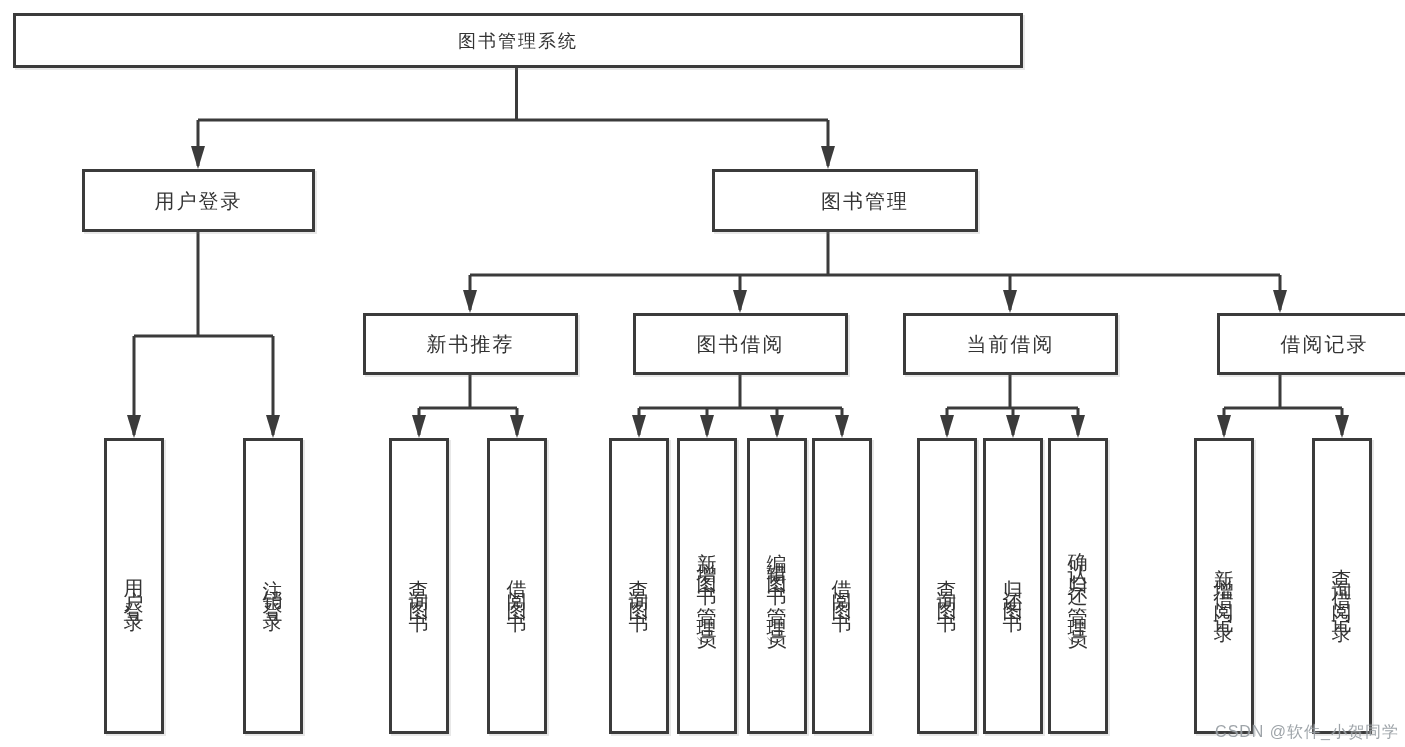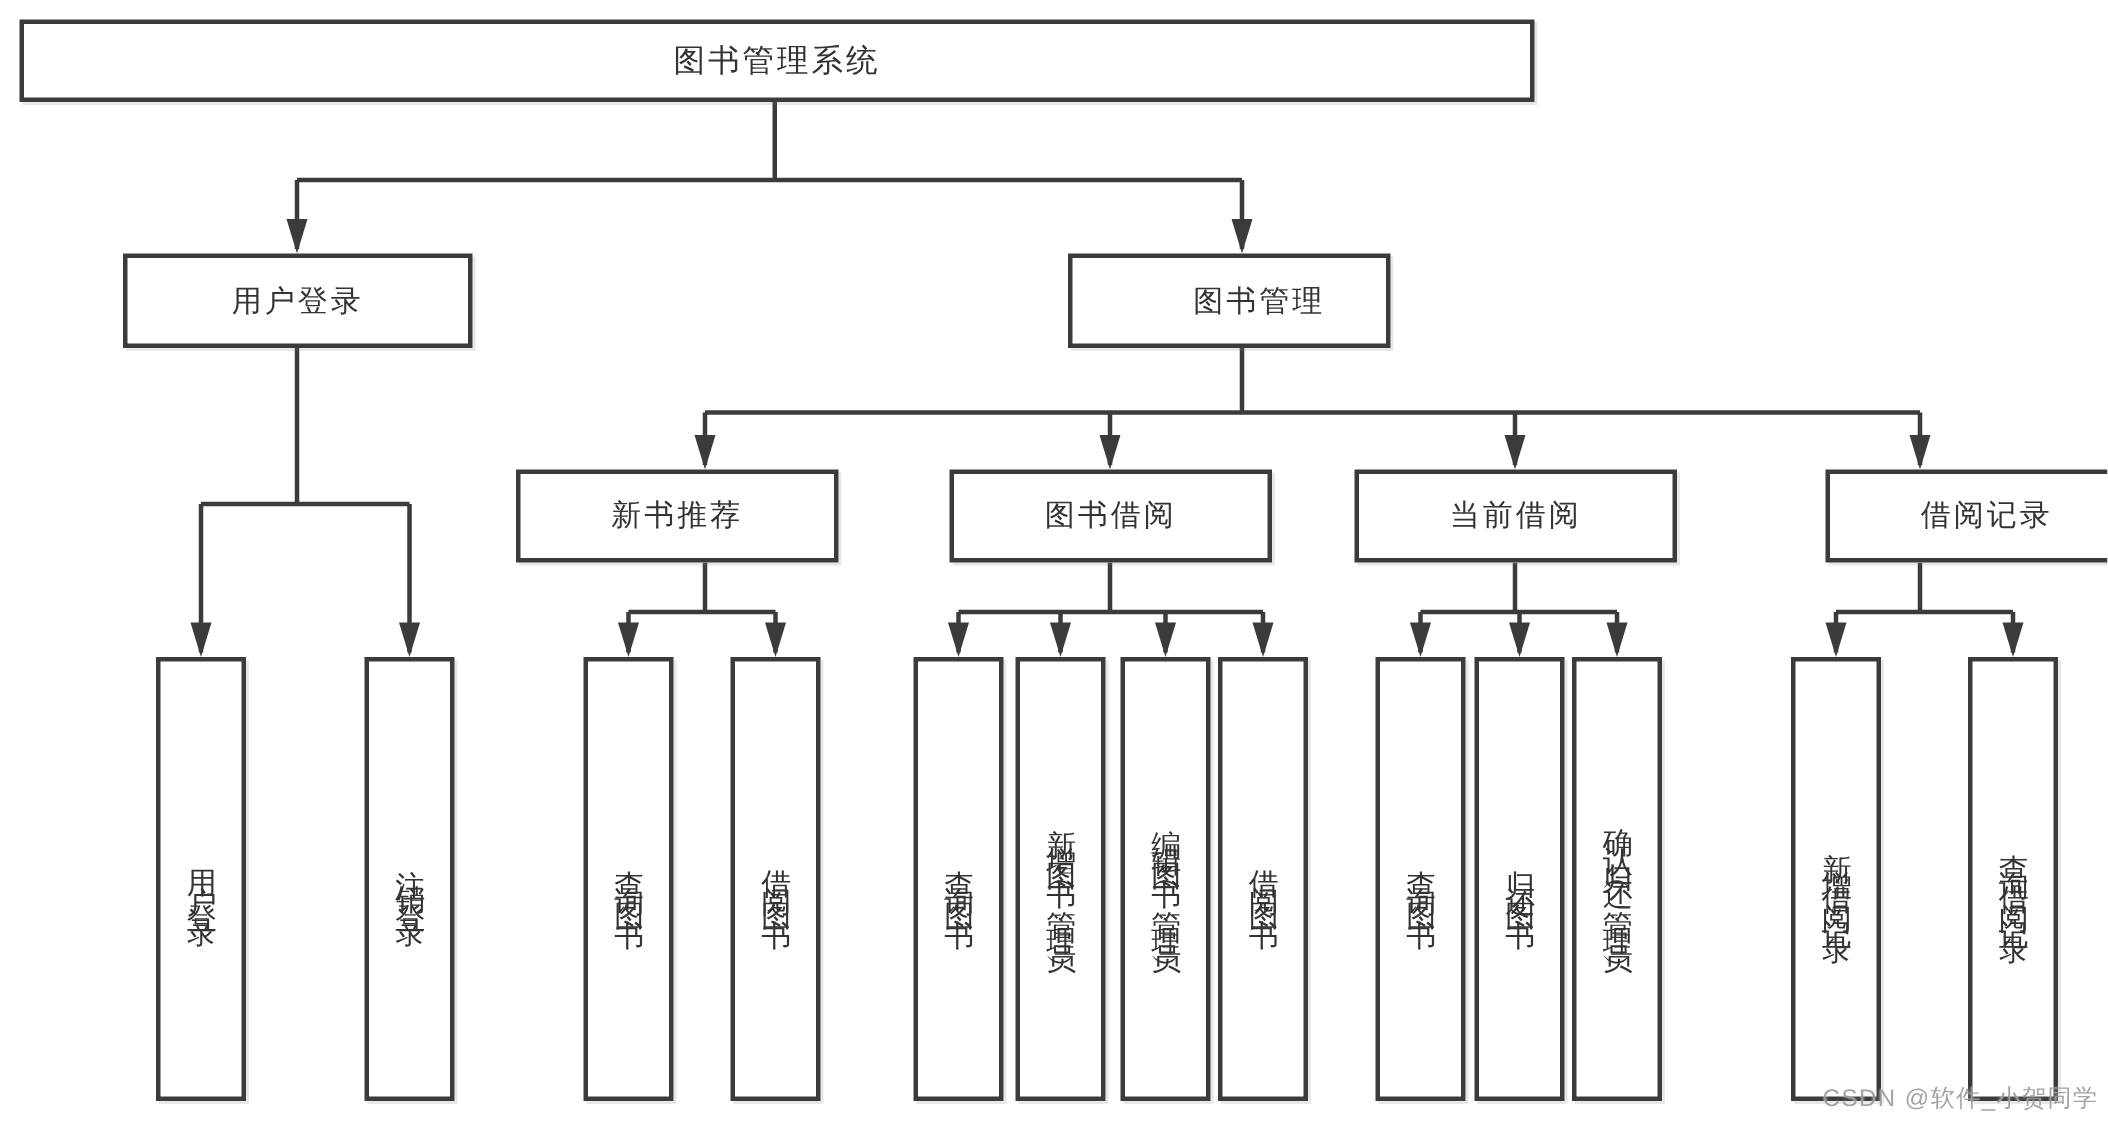--- a/index.html
+++ b/index.html
@@ -8,21 +8,21 @@
     font-family:"Liberation Sans","DejaVu Sans",sans-serif;overflow:hidden;
   }
   svg.wires{position:absolute;left:0;top:0;z-index:1;}
   .box{
     position:absolute;box-sizing:border-box;background:#ffffff;
     border:3px solid #3b3b3b;color:#333333;z-index:2;
     display:flex;align-items:center;justify-content:center;
     font-size:20px;letter-spacing:2px;line-height:1;
     box-shadow:2px 2px 0 rgba(130,130,130,0.18);
   }
-  .box.root{font-size:21px;}
+  .box.root{font-size:18px;}
   .box.vert{
     writing-mode:vertical-rl;text-orientation:mixed;
     letter-spacing:11px;font-size:20px;padding:8px 0;
   }
   .watermark{
     position:absolute;right:6px;bottom:4px;z-index:5;
     font-size:16px;color:rgba(148,154,160,0.9);letter-spacing:1px;
     text-shadow:0 0 2px rgba(255,255,255,0.6);white-space:nowrap;
   }
 </style>
@@ -65,23 +65,23 @@
       <polygon points="1006,415 1020,415 1013,438"></polygon>
       <polygon points="1071,415 1085,415 1078,438"></polygon>
       <polygon points="1217,415 1231,415 1224,438"></polygon>
       <polygon points="1335,415 1349,415 1342,438"></polygon>
     </g>
   </svg>
 
   <div class="box root" style="left:13px;top:13px;width:1010px;height:55px;">图书管理系统</div>
 
   <div class="box" style="left:82px;top:169px;width:233px;height:63px;">用户登录</div>
-  <div class="box" style="left:712px;top:169px;width:215px;height:63px;padding-left:40px;">图书管理</div>
+  <div class="box" style="left:712px;top:169px;width:266px;height:63px;padding-left:40px;">图书管理</div>
 
-  <div class="box" style="left:344px;top:313px;width:215px;height:62px;">新书推荐</div>
+  <div class="box" style="left:363px;top:313px;width:215px;height:62px;">新书推荐</div>
   <div class="box" style="left:633px;top:313px;width:215px;height:62px;">图书借阅</div>
   <div class="box" style="left:903px;top:313px;width:215px;height:62px;text-align:right;">当前借阅</div>
   <div class="box" style="left:1172px;top:313px;width:215px;height:62px;margin-left:45px;">借阅记录</div>
 
   <div class="box vert" style="left:104px;top:438px;width:60px;height:296px;">用户登录</div>
   <div class="box vert" style="left:243px;top:438px;width:60px;height:296px;">注销登录</div>
 
   <div class="box vert" style="left:389px;top:438px;width:60px;height:296px;">查询图书</div>
   <div class="box vert" style="left:487px;top:438px;width:60px;height:296px;">借阅图书</div>
 

